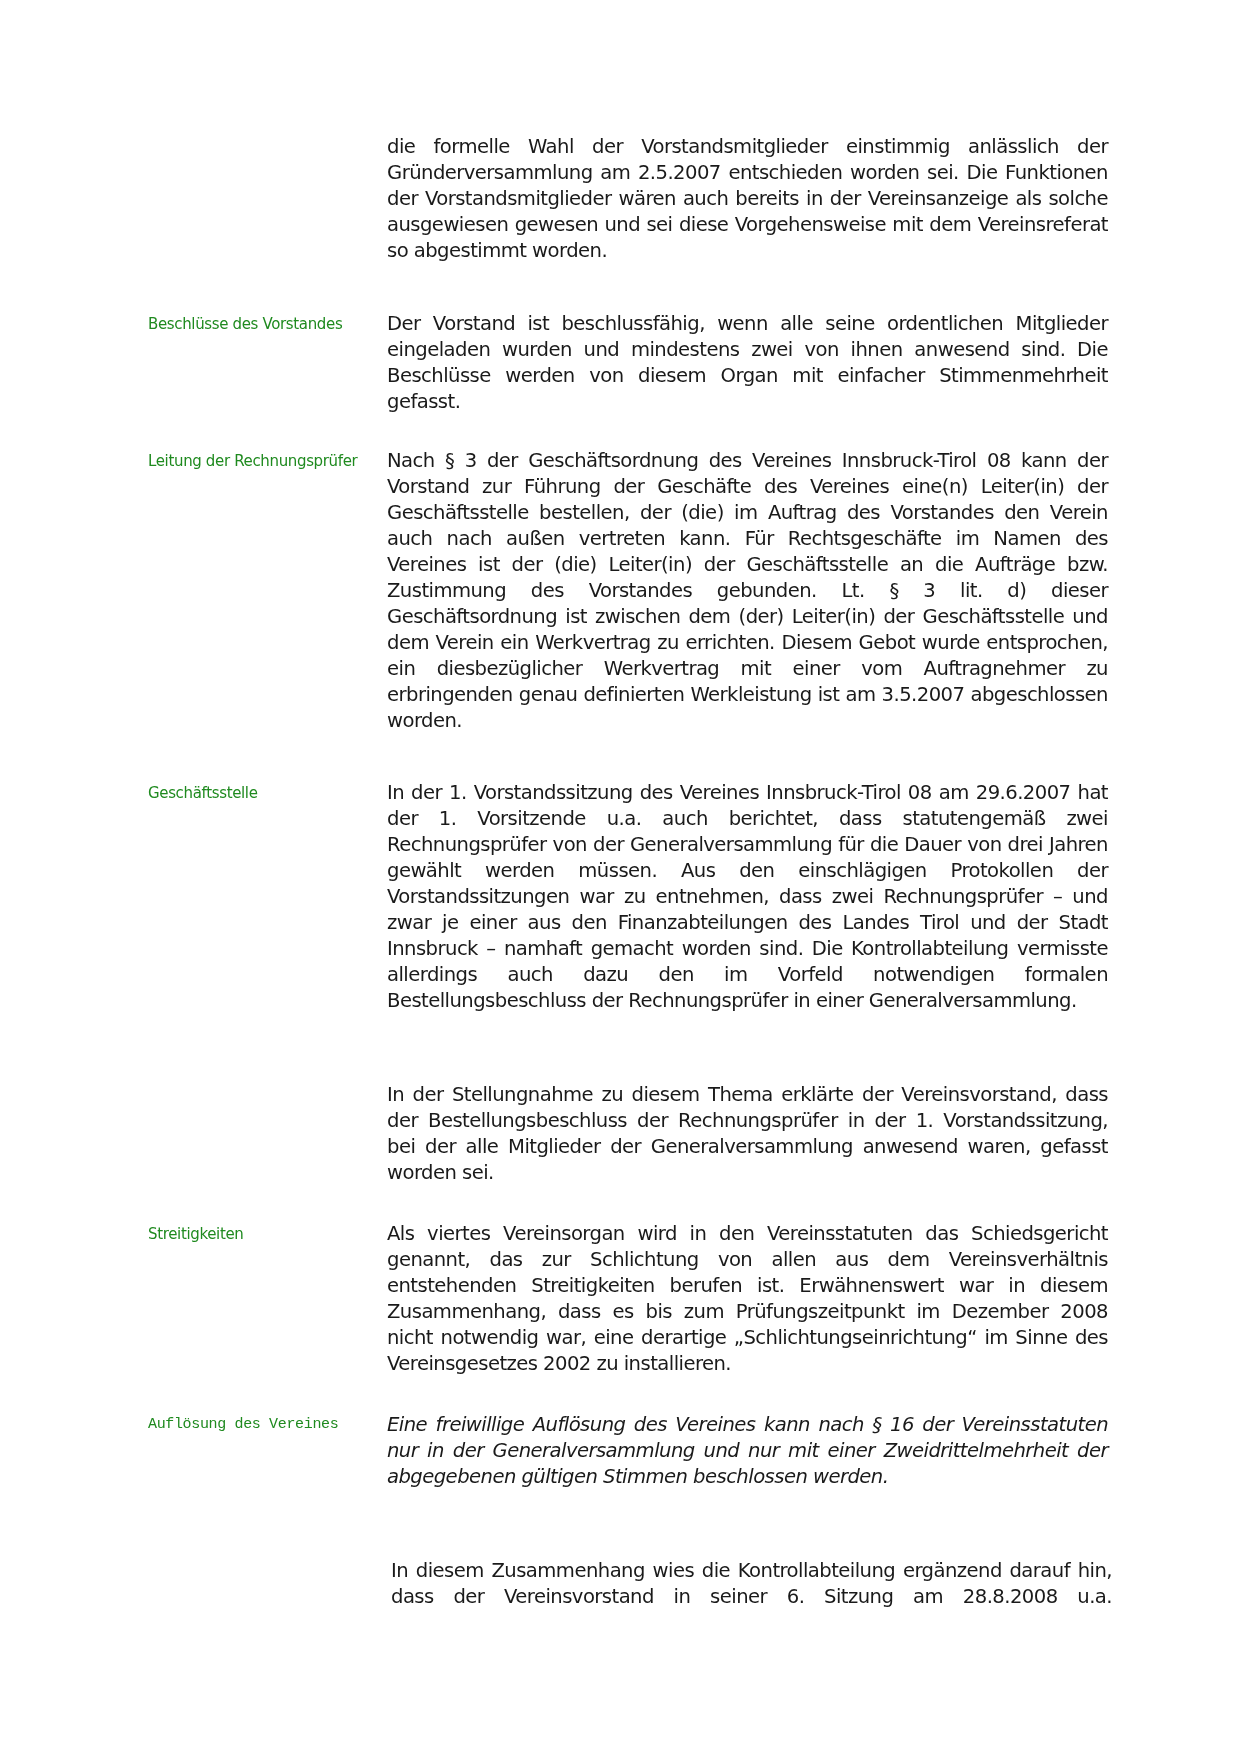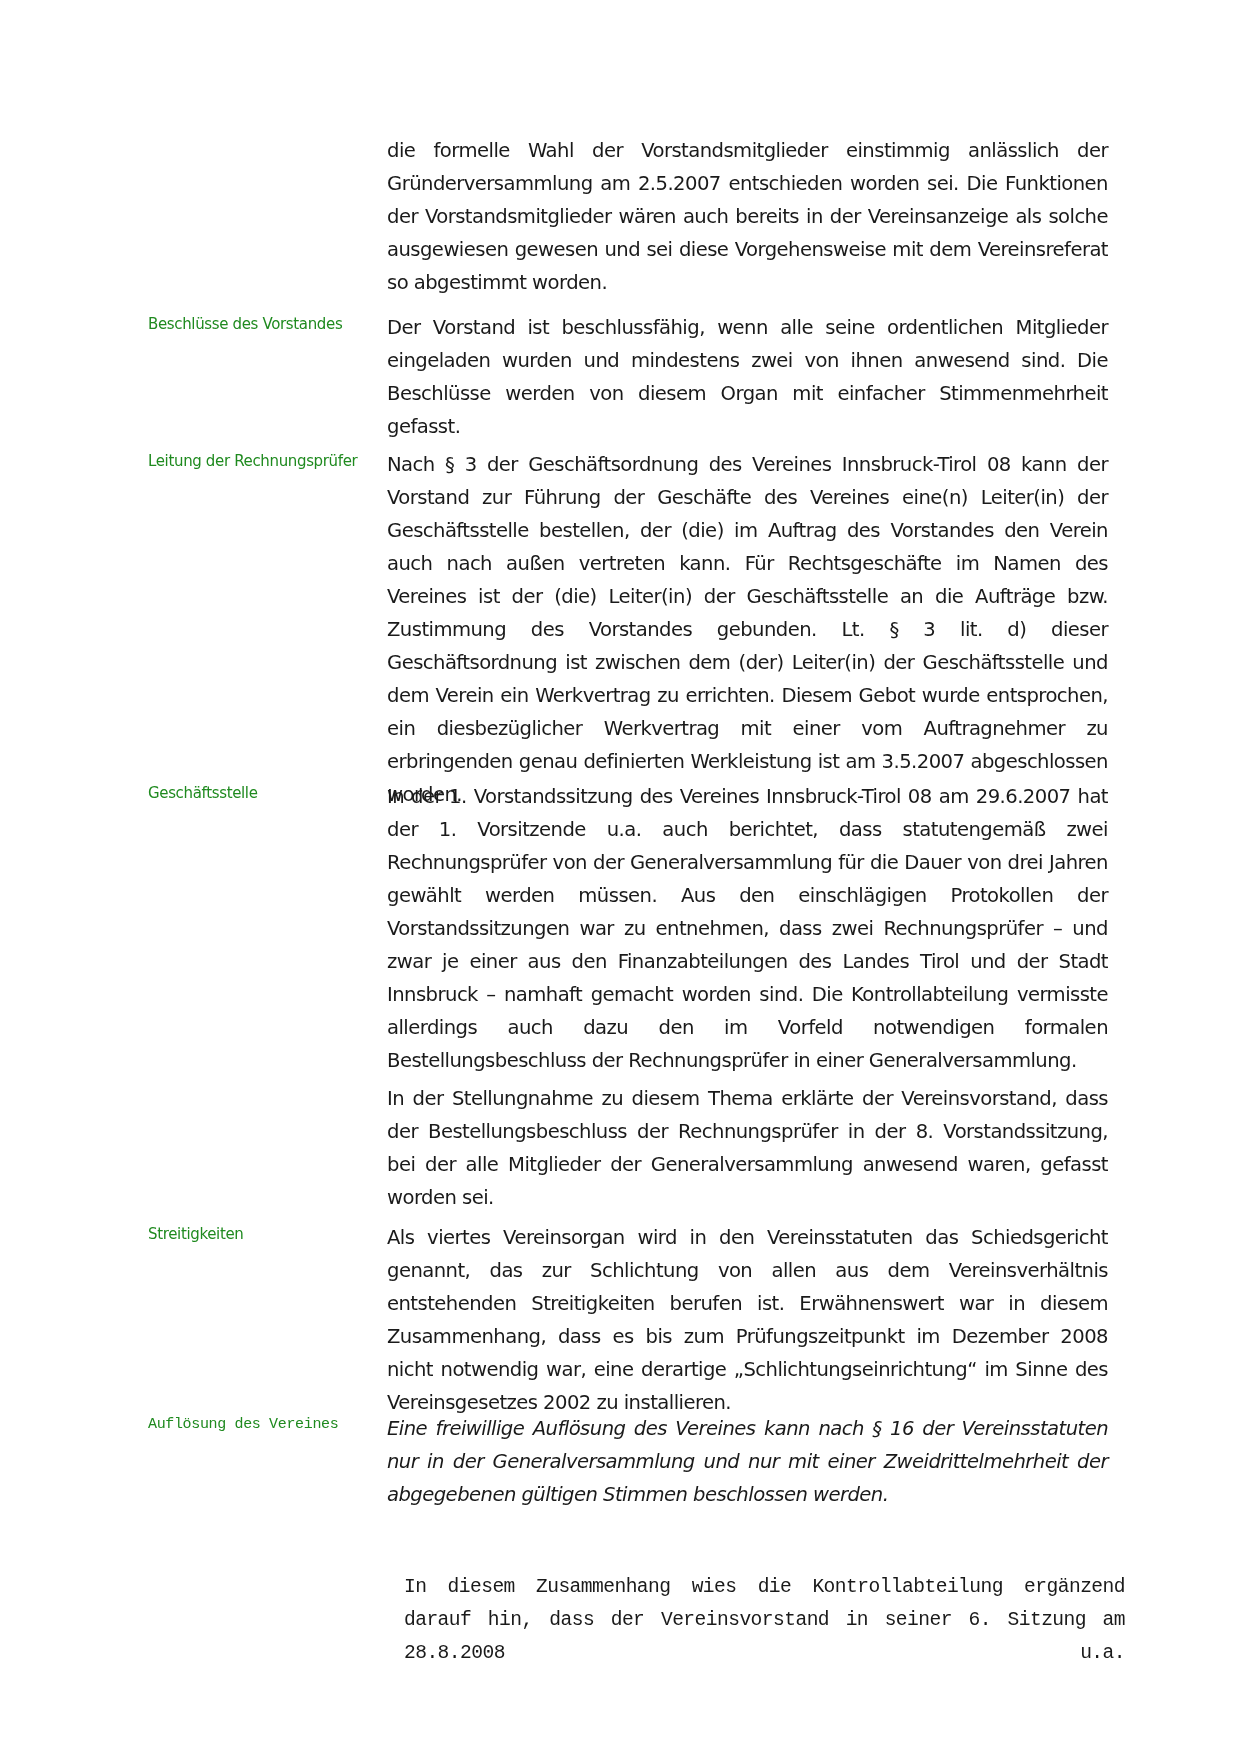--- a/index.html
+++ b/index.html
@@ -34,21 +34,21 @@
       color: #1f8a1f;
       font-size: 15px;
       line-height: 24.5px;
       letter-spacing: -0.35px;
     }
     .body-text {
       position: absolute;
       left: 387px;
       width: 721px;
       font-size: 19.6px;
-      line-height: 33px;
+      line-height: 26px;
       text-align: justify;
       letter-spacing: -0.55px;
       word-spacing: 0px;
       color: #1a1a1a;
     }
     .body-text.last-line-justify {
       text-align-last: justify;
     }
   </style>
 </head>
@@ -66,27 +66,27 @@
   </div>
 
   <div class="block">
     <div class="side-label" style="top:449px;">Leitung der Rechnungsprüfer</div>
     <p class="body-text" style="top:448px; margin:0;">Nach § 3 der Geschäftsordnung des Vereines Innsbruck-Tirol 08 kann der Vorstand zur Führung der Geschäfte des Vereines eine(n) Leiter(in) der Geschäftsstelle bestellen, der (die) im Auftrag des Vorstandes den Verein auch nach außen vertreten kann. Für Rechtsgeschäfte im Namen des Vereines ist der (die) Leiter(in) der Geschäftsstelle an die Aufträge bzw. Zustimmung des Vorstandes gebunden. Lt. § 3 lit. d) dieser Geschäftsordnung ist zwischen dem (der) Leiter(in) der Geschäftsstelle und dem Verein ein Werkvertrag zu errichten. Diesem Gebot wurde entsprochen, ein diesbezüglicher Werkvertrag mit einer vom Auftragnehmer zu erbringenden genau definierten Werkleistung ist am 3.5.2007 abgeschlossen worden.</p>
   </div>
 
   <div class="block">
     <div class="side-label" style="top:781px;">Geschäftsstelle</div>
     <p class="body-text" style="top:780px; margin:0;">In der 1. Vorstandssitzung des Vereines Innsbruck-Tirol 08 am 29.6.2007 hat der 1. Vorsitzende u.a. auch berichtet, dass statutengemäß zwei Rechnungsprüfer von der Generalversammlung für die Dauer von drei Jahren gewählt werden müssen. Aus den einschlägigen Protokollen der Vorstandssitzungen war zu entnehmen, dass zwei Rechnungsprüfer – und zwar je einer aus den Finanzabteilungen des Landes Tirol und der Stadt Innsbruck – namhaft gemacht worden sind. Die Kontrollabteilung vermisste allerdings auch dazu den im Vorfeld notwendigen formalen Bestellungsbeschluss der Rechnungsprüfer in einer Generalversammlung.</p>
-    <p class="body-text" style="top:1082px; margin:0;">In der Stellungnahme zu diesem Thema erklärte der Vereinsvorstand, dass der Bestellungsbeschluss der Rechnungsprüfer in der 8. Vorstandssitzung, bei der alle Mitglieder der Generalversammlung anwesend waren, gefasst worden sei.</p>
+    <p class="body-text" style="top:1082px; margin:0;">In der Stellungnahme zu diesem Thema erklärte der Vereinsvorstand, dass der Bestellungsbeschluss der Rechnungsprüfer in der 1. Vorstandssitzung, bei der alle Mitglieder der Generalversammlung anwesend waren, gefasst worden sei.</p>
   </div>
 
   <div class="block">
     <div class="side-label" style="top:1222px;">Streitigkeiten</div>
     <p class="body-text" style="top:1221px; margin:0;">Als viertes Vereinsorgan wird in den Vereinsstatuten das Schiedsgericht genannt, das zur Schlichtung von allen aus dem Vereinsverhältnis entstehenden Streitigkeiten berufen ist. Erwähnenswert war in diesem Zusammenhang, dass es bis zum Prüfungszeitpunkt im Dezember 2008 nicht notwendig war, eine derartige „Schlichtungseinrichtung“ im Sinne des Vereinsgesetzes 2002 zu installieren.</p>
   </div>
 
   <div class="block">
     <div class="side-label" style="top:1413px;font-family:Liberation Mono, monospace;">Auflösung des Vereines</div>
     <p class="body-text" style="top:1412px; margin:0;font-style:italic;">Eine freiwillige Auflösung des Vereines kann nach § 16 der Vereinsstatuten nur in der Generalversammlung und nur mit einer Zweidrittelmehrheit der abgegebenen gültigen Stimmen beschlossen werden.</p>
-    <p class="body-text last-line-justify" style="top:1554px; margin:17px;font-family:Liberation Mono, monospace;">In diesem Zusammenhang wies die Kontrollabteilung ergänzend darauf hin, dass der Vereinsvorstand in seiner 6. Sitzung am 28.8.2008 u.a.</p>
+    <p class="body-text last-line-justify" style="top:1554px; margin:4px;">In diesem Zusammenhang wies die Kontrollabteilung ergänzend darauf hin, dass der Vereinsvorstand in seiner 6. Sitzung am 28.8.2008 u.a.</p>
   </div>
 
 </div>
 
 </body></html>

